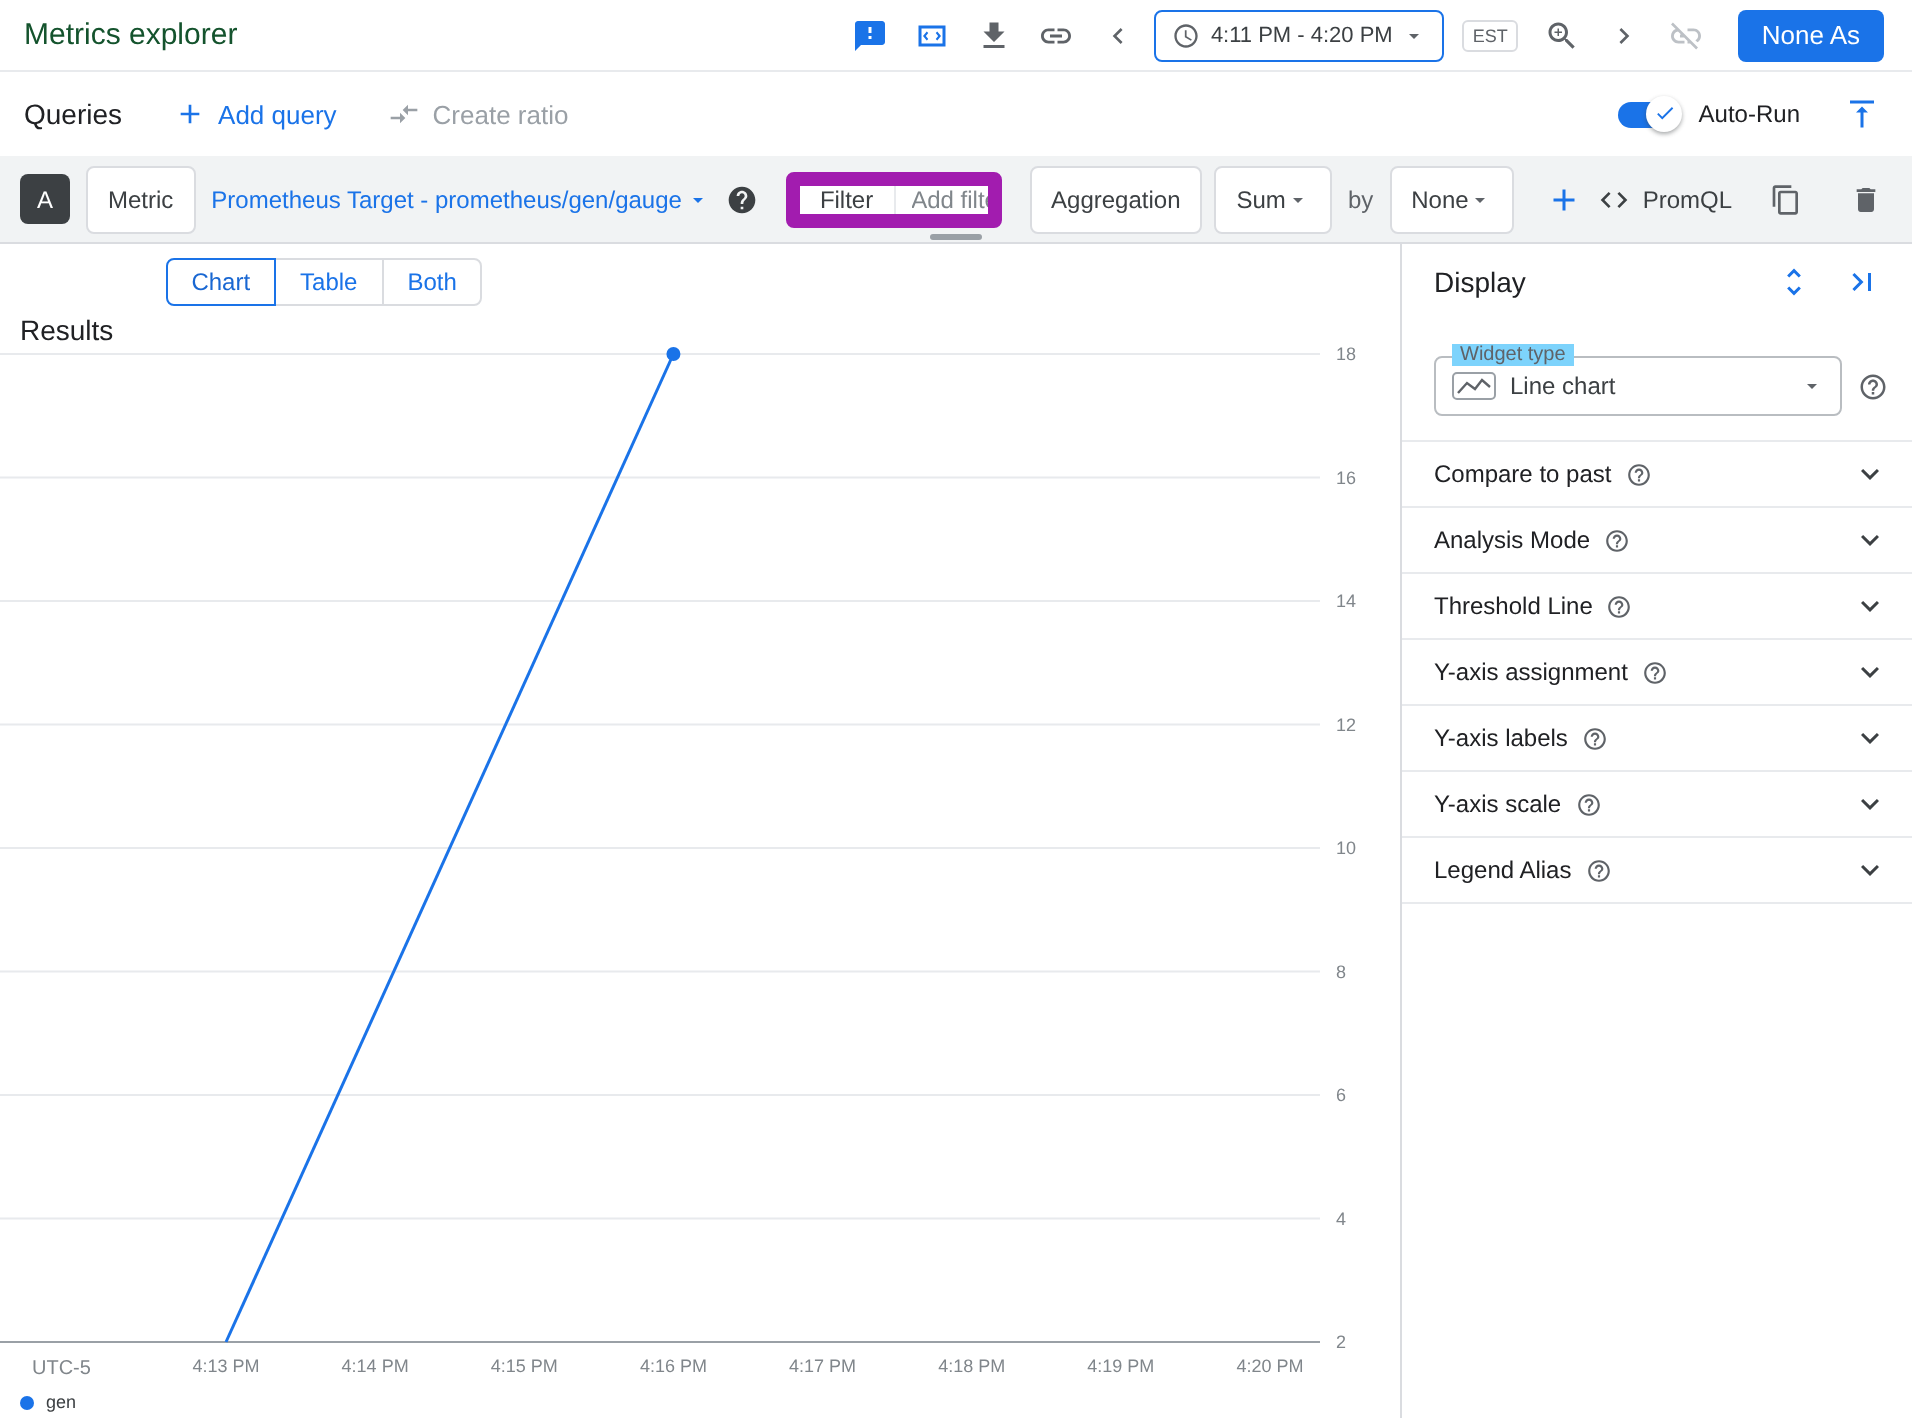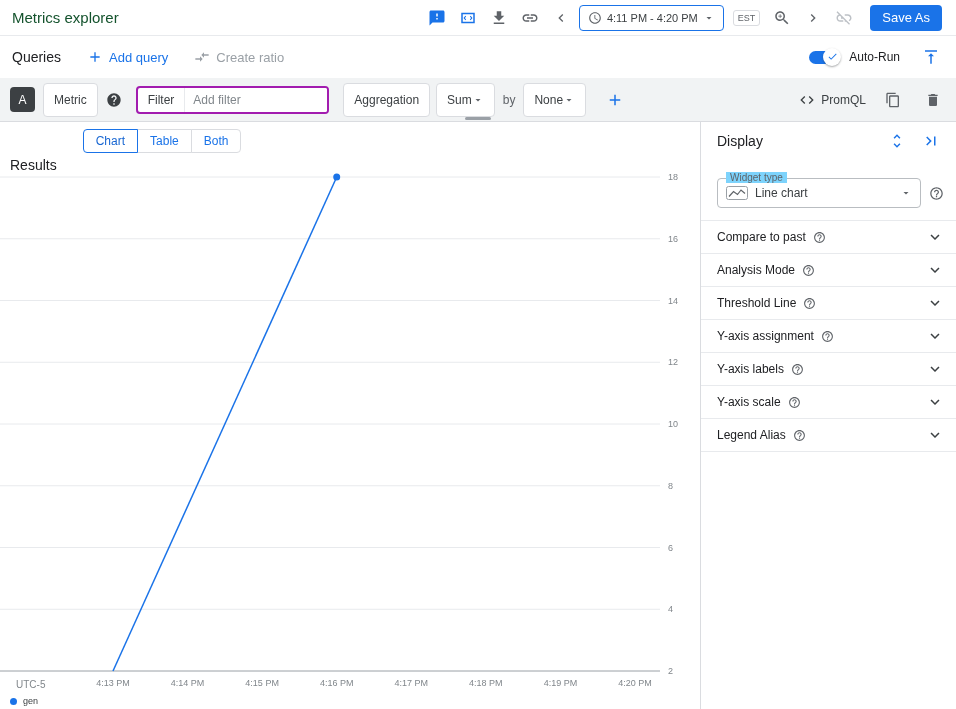--- a/index.html
+++ b/index.html
@@ -37,21 +37,21 @@
   .autorun-label { font-size:12px; color:#202124; }
   .collapse-btn { margin-left:18px; }
 
   
   .qrow { height:44px; flex:0 0 auto; background:#f1f3f4; border-bottom:1px solid #dadce0; display:flex; align-items:center; padding:0 10px; gap:8px; position:relative; }
   .qletter { width:25px; height:25px; border-radius:4px; background:#3c4043; color:#fff; font-size:12px; font-weight:500; display:flex; align-items:center; justify-content:center; flex:0 0 auto; }
   .chip { background:#fff; border:1px solid #dadce0; border-radius:4px; height:28px; display:flex; align-items:center; padding:16px 10px; font-size:12px; color:#3c4043; cursor:pointer; white-space:nowrap; }
   .metric-value { color:#1a73e8; font-size:12px; font-weight:500; display:flex; align-items:center; gap:2px; background:none; border:none; cursor:pointer; font-family:inherit; white-space:nowrap; }
   .metric-value .dd-caret svg { fill:#1a73e8; }
   .help-dark svg { width:16px; height:16px; fill:#3c4043; display:block; }
-  .filter-box { background:#fff; border:2px solid #a21caf; border-radius:4px; height:28px; display:flex; align-items:center; overflow:hidden; margin-left:6px; }
+  .filter-box { background:#fff; border:7px solid #a21caf; border-radius:4px; height:28px; display:flex; align-items:center; overflow:hidden; margin-left:6px; }
   .filter-label { padding:0 10px; font-size:12px; color:#3c4043; border-right:1px solid #e8eaed; height:100%; display:flex; align-items:center; }
   .filter-input { border:none; outline:none; font-family:inherit; font-size:12px; color:#202124; padding:0 8px; width:142px; height:100%; }
   .filter-input::placeholder { color:#80868b; }
   .agg-group { display:flex; align-items:center; gap:6px; margin-left:6px; }
   .by-label { font-size:12px; color:#5f6368; padding:0 2px; }
   .plus-btn { margin-left:8px; }
   .qrow-right { margin-left:auto; display:flex; align-items:center; gap:14px; }
   .promql-btn { display:flex; align-items:center; gap:6px; background:none; border:none; cursor:pointer; font-family:inherit; font-size:12px; font-weight:500; color:#3c4043; }
   .promql-btn svg { width:16px; height:16px; fill:#3c4043; }
   .resize-handle { position:absolute; left:50%; transform:translateX(-50%); bottom:1px; width:26px; height:3px; border-radius:3px; background:#9aa0a6; cursor:ns-resize; }
@@ -148,21 +148,21 @@
       <button class="icon-btn small">
         <svg viewBox="0 0 24 24">
             <path d="M8.59 16.59 13.17 12 8.59 7.41 10 6l6 6-6 6z"></path>
           </svg>
       </button>
       <button class="icon-btn disabled">
         <svg viewBox="0 0 24 24">
             <path d="M17 7h-4v1.9h4c1.71 0 3.1 1.39 3.1 3.1 0 1.27-.77 2.37-1.87 2.84l1.4 1.4C21.05 15.36 22 13.79 22 12c0-2.76-2.24-5-5-5zM2 4.27l3.11 3.11C3.29 8.12 2 9.91 2 12c0 2.76 2.24 5 5 5h4v-1.9H7c-1.71 0-3.1-1.39-3.1-3.1 0-1.59 1.21-2.9 2.76-3.08L8.73 11H8v2h2.73L13 15.27V17h1.73l4.01 4L20 19.74 3.27 3 2 4.27z"></path>
           </svg>
       </button>
-      <button class="save-as">Save As</button>
+      <button class="save-as">None As</button>
     </div>
   </div>
 
   <div class="queries-bar">
     <div class="queries-title">Queries</div>
     <button class="text-btn blue">
       <svg viewBox="0 0 24 24">
           <path d="M19 13h-6v6h-2v-6H5v-2h6V5h2v6h6v2z"></path>
         </svg>
       <span>Add query</span>
@@ -186,20 +186,28 @@
         <svg viewBox="0 0 24 24">
             <path d="M8 11h3v10h2V11h3l-4-4-4 4zM4 3v2h16V3H4z"></path>
           </svg>
       </button>
     </div>
   </div>
 
   <div class="qrow">
     <div class="qletter">A</div>
     <div class="chip">Metric</div>
+    <button class="metric-value">
+      <span>Prometheus Target - prometheus/gen/gauge</span>
+      <span class="dd-caret">
+        <svg viewBox="0 0 24 24">
+            <path d="M7 10l5 5 5-5z"></path>
+          </svg>
+      </span>
+    </button>
     <span class="help-dark">
       <svg viewBox="0 0 24 24">
           <path d="M12 2C6.48 2 2 6.48 2 12s4.48 10 10 10 10-4.48 10-10S17.52 2 12 2zm1 17h-2v-2h2v2zm2.07-7.75-.9.92C13.45 12.9 13 13.5 13 15h-2v-.5c0-1.1.45-2.1 1.17-2.83l1.24-1.26c.37-.36.59-.86.59-1.41 0-1.1-.9-2-2-2s-2 .9-2 2H8c0-2.21 1.79-4 4-4s4 1.79 4 4c0 .88-.36 1.68-.93 2.25z"></path>
         </svg>
     </span>
     <div class="filter-box">
       <span class="filter-label">Filter</span>
       <input class="filter-input" placeholder="Add filter" style="">
     </div>
     <div class="agg-group">

